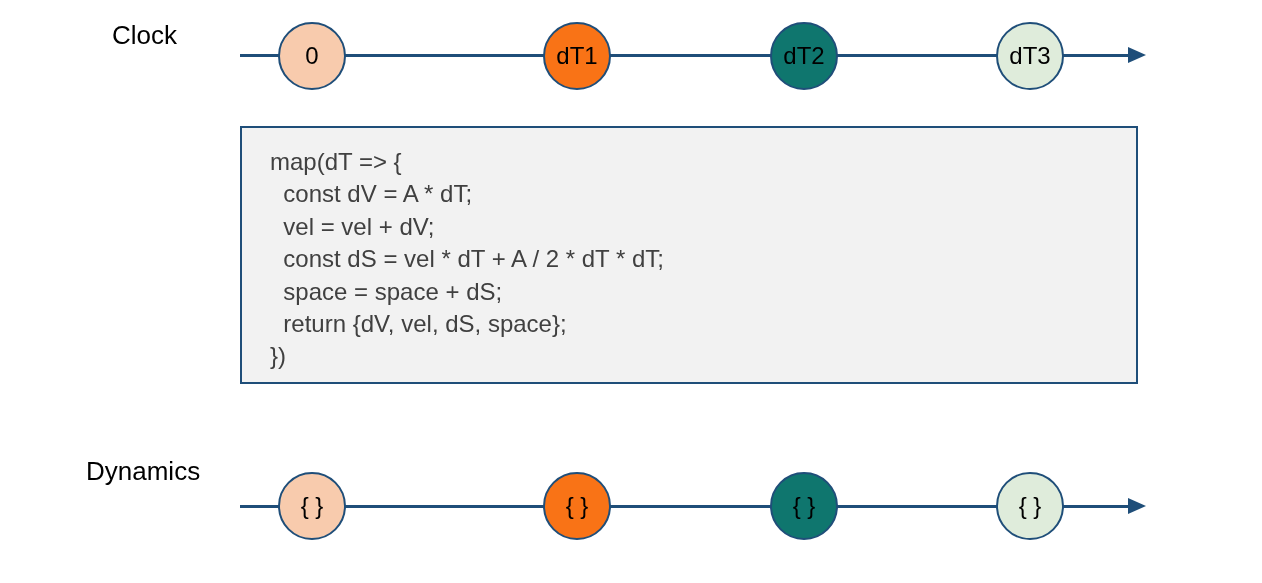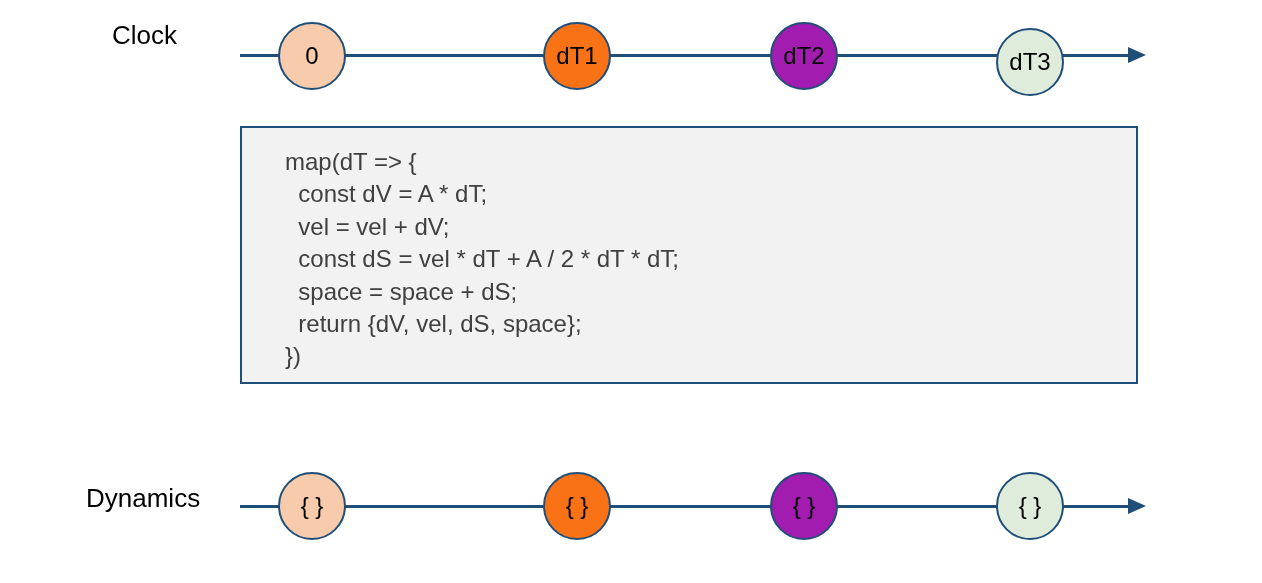--- a/index.html
+++ b/index.html
@@ -37,27 +37,27 @@
     border: 2px solid #1F4E79;
     display: flex;
     align-items: center;
     justify-content: center;
     font-size: 24px;
     color: #000;
     background: #fff;
   }
   .m-peach  { background: #F8CBAD; }
   .m-yellow { background: #f97316; }
-  .m-blue   { background: #a21caf; }
+  .m-blue   { background: #0f766e; }
   .m-green  { background: #DFECDB; }
   .code-box {
     position: absolute;
     background: #F2F2F2;
     border: 2px solid #1F4E79;
-    padding: 18px 43px;
+    padding: 18px 28px;
     font-size: 24px;
     color: #404040;
     font-family: "Segoe UI", Arial, sans-serif;
     line-height: 1.35;
     white-space: pre;
   }
 </style>
 </head>
 <body>
 
@@ -68,33 +68,33 @@
 
 <div class="marble m-peach" style="left:278px; top:22px;">
   <span>0</span>
 </div>
 <div class="marble m-yellow" style="left:543px; top:22px;">
   <span>dT1</span>
 </div>
 <div class="marble m-blue" style="left:770px; top:22px;">
   <span>dT2</span>
 </div>
-<div class="marble m-green" style="left:996px; top:28px;text-align:center;">
+<div class="marble m-green" style="left:996px; top:22px;text-align:center;">
   <span>dT3</span>
 </div>
 
 <div class="code-box" style="left:240px; top:126px; width:898px; height:258px;">map(dT =&gt; {
   const dV = A * dT;
   vel = vel + dV;
   const dS = vel * dT + A / 2 * dT * dT;
   space = space + dS;
   return {dV, vel, dS, space};
 })</div>
 
-<div class="label stream-label" style="left:86px; top:483px;">Dynamics</div>
+<div class="label stream-label" style="left:86px; top:456px;">Dynamics</div>
 
 <div class="arrow-line" style="left:240px; top:505px; width:890px;"></div>
 <div class="arrow-head" style="left:1128px; top:498px;"></div>
 
 <div class="marble m-peach" style="left:278px; top:472px;">
   <span>{ }</span>
 </div>
 <div class="marble m-yellow" style="left:543px; top:472px;">
   <span>{ }</span>
 </div>

